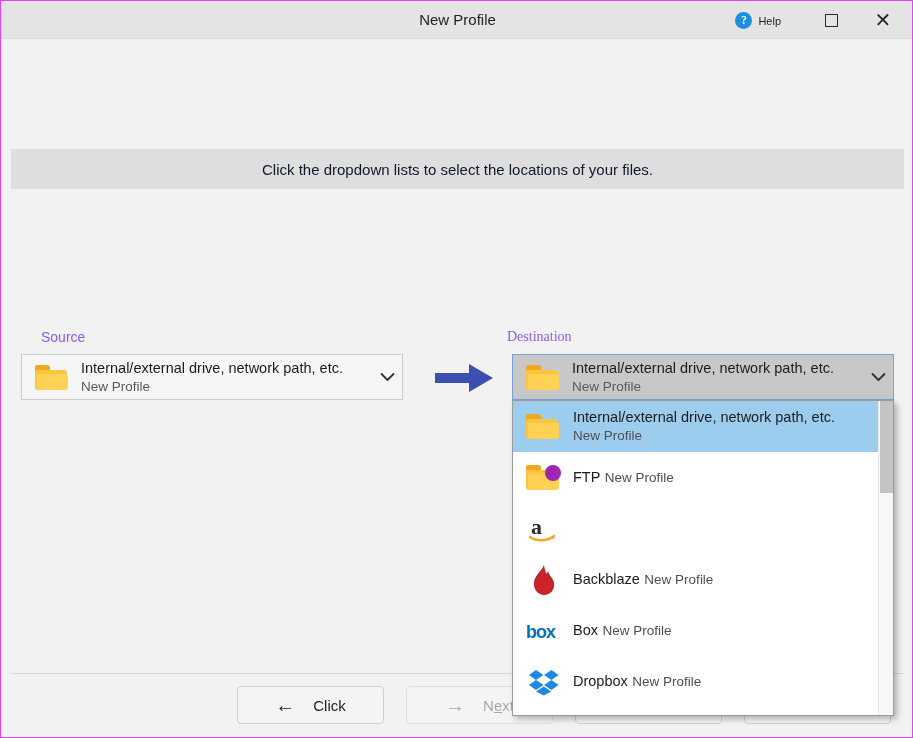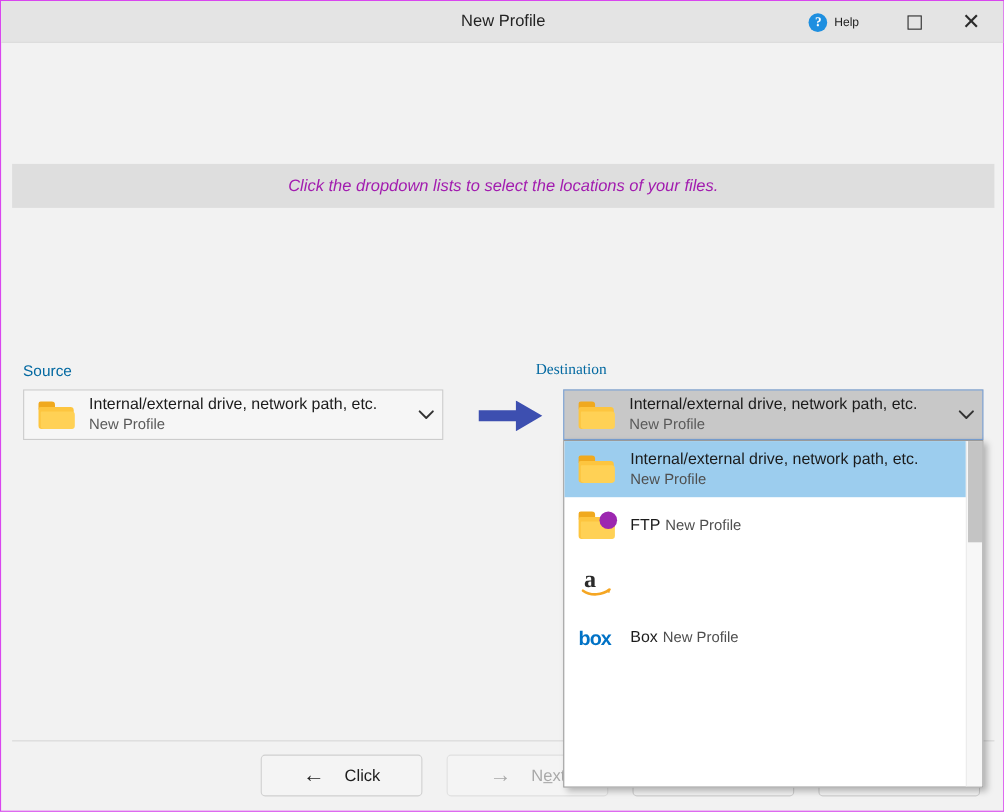--- a/index.html
+++ b/index.html
@@ -103,29 +103,29 @@
     top: 148px;
     width: 893px;
     height: 40px;
     background: #dedede;
     display: flex;
     align-items: center;
     justify-content: center;
   }
   .banner-text {
     font-size: 15px;
-    color: #a21caf;
-    font-style: italic;
+    color: #0f172a;
   }
 
   
   .field-label {
     position: absolute;
     font-size: 14px;
-    color: #0369a1;
+    color: #8b5cf6;
+    margin-left: 20px;
   }
   .label-source { left: 20px; top: 328px; }
   .label-dest   { left: 486px; top: 328px; font-family: Liberation Serif, serif; }
 
   
   .combo {
     position: absolute;
     box-sizing: border-box;
     height: 46px;
     display: flex;
@@ -444,33 +444,60 @@
       <div class="dd-item">
         <span class="dd-icon">
           <svg width="34" height="30" viewBox="0 0 34 30">
             <text x="4" y="20" font-family="Liberation Serif, serif" font-size="22" font-weight="bold" fill="#2b2b2b">a</text>
             <path d="M3 23 C10 28, 21 27, 27 22" stroke="#f5a623" stroke-width="2.4" fill="none" stroke-linecap="round"></path>
             <path d="M24 24 L28 21 L27 25 Z" fill="#f5a623"></path>
           </svg>
         </span>
       </div>
 
+      <div class="dd-item">
+        <span class="dd-icon">
+          <svg width="30" height="32" viewBox="0 0 30 32">
+            <path d="M15 1 C12 8, 6 11, 5 18 C4 26, 10 31, 15 31 C21 31, 26 26, 25 19 C24.3 14, 20 12, 19 7 C17.5 12, 13 14, 12.5 19 C12.2 23, 14 25, 15 25 C12 22, 16 17, 18 13 C20 18, 15 4, 15 1 Z" fill="#bd2025"></path>
+            <path d="M15 2 C13 9, 7 12, 6.5 19 C6 26, 11 30, 15 30 C20 30, 24 25, 23.3 19.5 C22.7 15, 19 12.5, 18 8 C16.6 13, 12.8 15, 12.4 19.3 C12.1 22.8, 13.6 24.6, 15 25.2 Z" fill="#c8262b"></path>
+          </svg>
+        </span>
+        <span class="dd-texts">
+          <span class="dd-title">Backblaze</span>
+          <span class="dd-sub">New Profile</span>
+        </span>
+      </div>
 
       <div class="dd-item">
         <span class="dd-icon">
           <svg width="38" height="24" viewBox="0 0 38 24">
             <text x="0" y="19" font-family="Liberation Sans, sans-serif" font-size="19" font-weight="bold" fill="#0072c6" letter-spacing="-1">box</text>
           </svg>
         </span>
         <span class="dd-texts">
           <span class="dd-title">Box</span>
           <span class="dd-sub">New Profile</span>
         </span>
       </div>
 
+      <div class="dd-item">
+        <span class="dd-icon">
+          <svg width="32" height="28" viewBox="0 0 32 28">
+            <path d="M8 2 L1 7 L8 12 L15.5 7 Z" fill="#1e88e5"></path>
+            <path d="M23.5 2 L16 7 L23.5 12 L30.5 7 Z" fill="#1e88e5"></path>
+            <path d="M1 17 L8 12 L15.5 17 L8 22 Z" fill="#1e88e5"></path>
+            <path d="M30.5 17 L23.5 12 L16 17 L23.5 22 Z" fill="#1e88e5"></path>
+            <path d="M8 23.5 L15.7 18.5 L23.4 23.5 L15.7 27.5 Z" fill="#1e88e5"></path>
+          </svg>
+        </span>
+        <span class="dd-texts">
+          <span class="dd-title">Dropbox</span>
+          <span class="dd-sub">New Profile</span>
+        </span>
+      </div>
 
     </div>
 
     <div class="dd-scroll">
       <div class="dd-thumb"></div>
     </div>
   </div>
 
   <div class="bottom-sep"></div>
 

